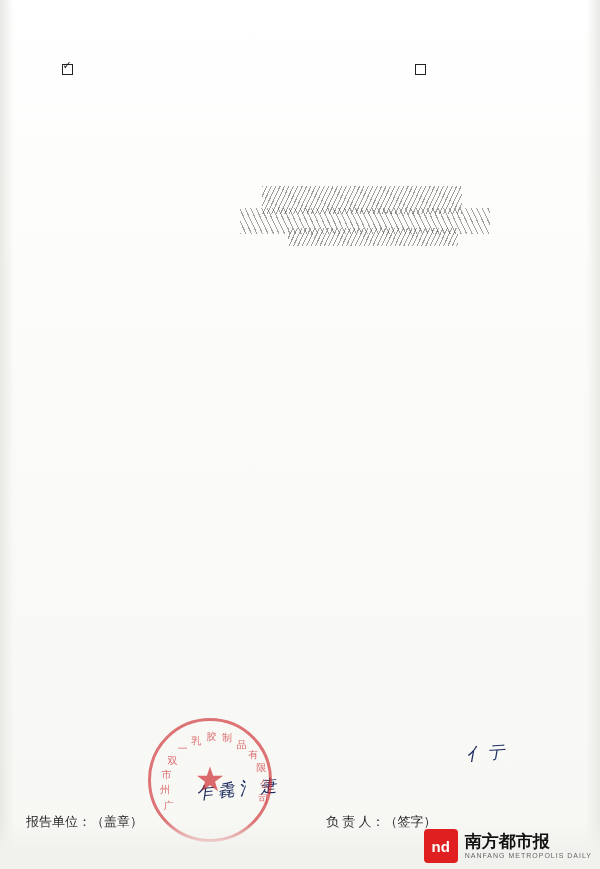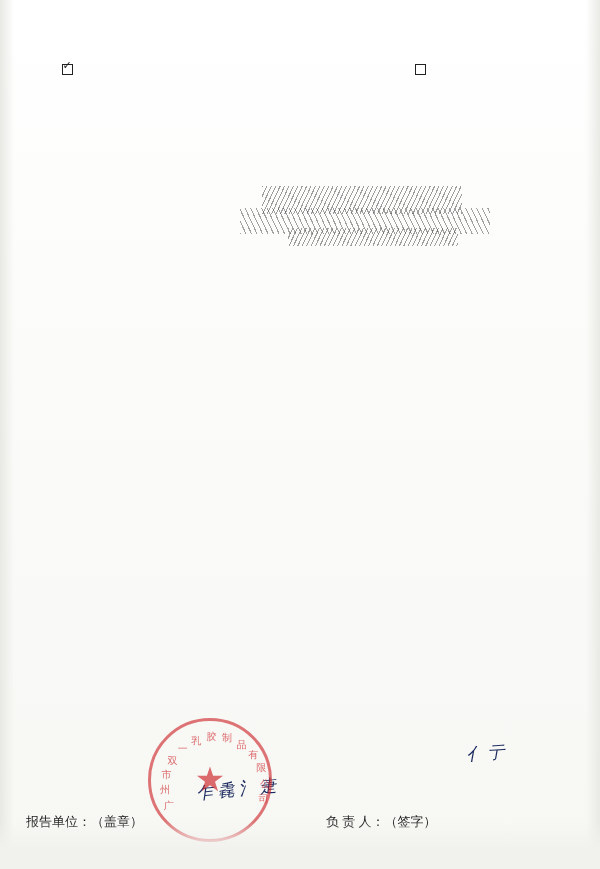--- a/index.html
+++ b/index.html
@@ -339,13 +339,20 @@
       <span style="transform:rotate(14deg) translate(0,-50px) rotate(-14deg)">制</span>
       <span style="transform:rotate(32deg) translate(0,-50px) rotate(-32deg)">品</span>
       <span style="transform:rotate(50deg) translate(0,-50px) rotate(-50deg)">有</span>
       <span style="transform:rotate(68deg) translate(0,-50px) rotate(-68deg)">限</span>
       <span style="transform:rotate(86deg) translate(0,-50px) rotate(-86deg)">公</span>
       <span style="transform:rotate(104deg) translate(0,-50px) rotate(-104deg)">司</span>
     </div>
   </div>
 
   <div class="footer-bar"></div>
+  <div class="footer-brand">
+    <div class="brand-badge">nd</div>
+    <div>
+      <div class="brand-text">南方都市报</div>
+      <div class="brand-sub">NANFANG METROPOLIS DAILY</div>
+    </div>
+  </div>
 </div>
 
 </body></html>

